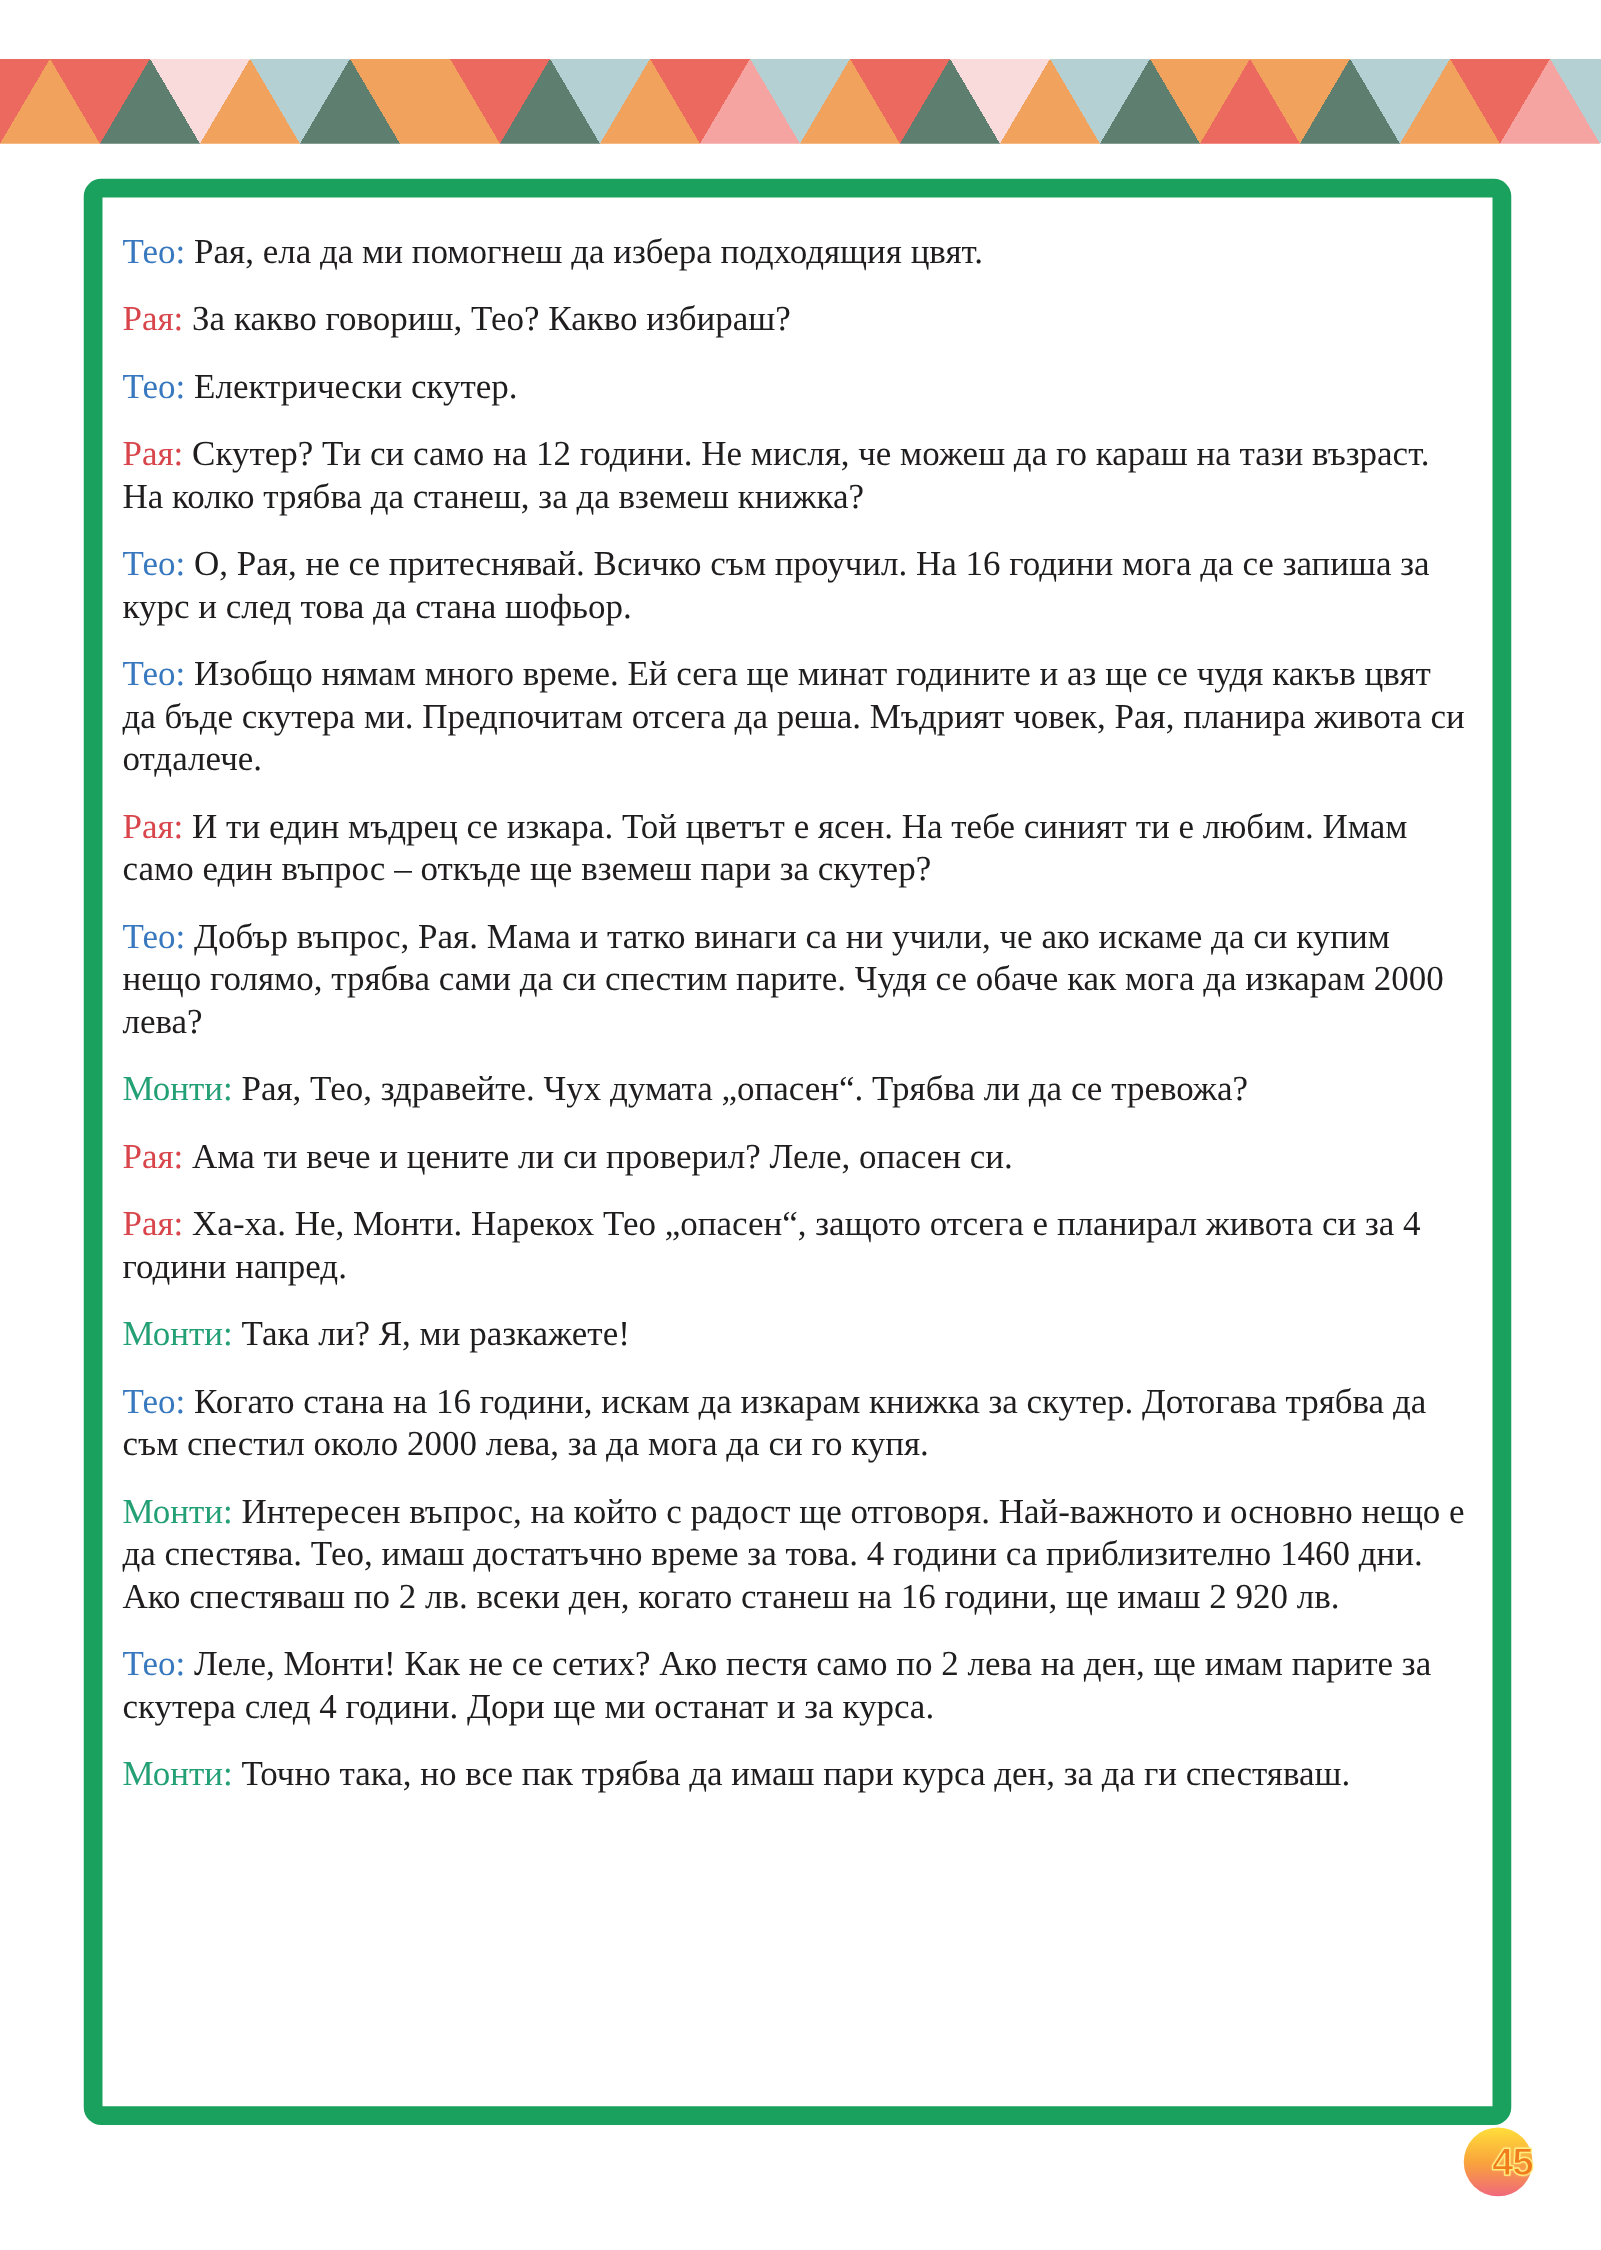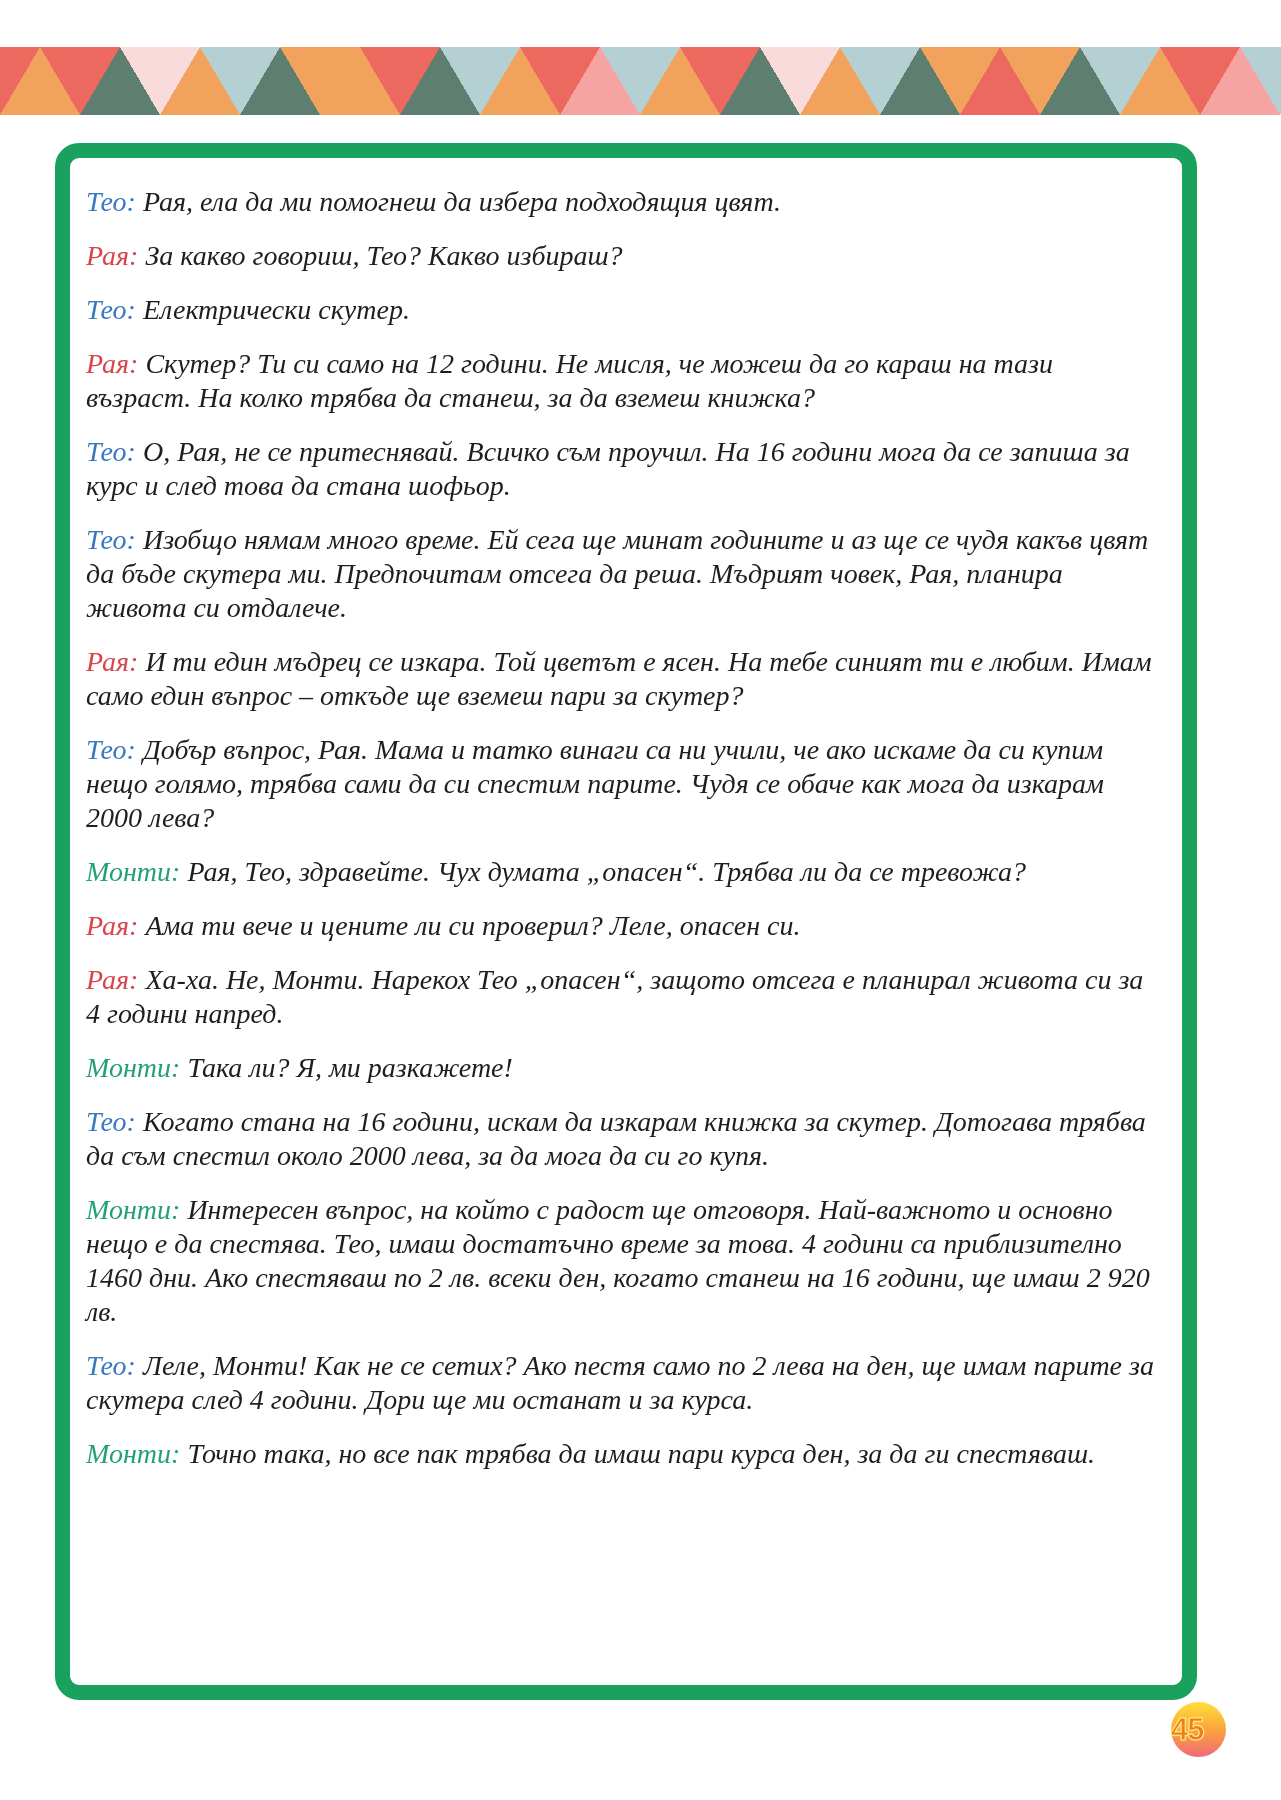--- a/index.html
+++ b/index.html
@@ -18,52 +18,51 @@
     left: 0;
     top: 47px;
     width: 1281px;
     height: 68px;
   }
   .banner svg { display: block; }
 
   
   .panel {
     position: absolute;
-    left: 55px;
+    left: 67px;
     top: 143px;
     width: 1142px;
     height: 1557px;
     box-sizing: border-box;
     border: 15px solid #1aa15e;
-    border-radius: 24px;
+    border-radius: 14px;
     background: #ffffff;
     padding: 27px 20px 0 16px;
     overflow: hidden;
-    font-style: italic;
   }
   .panel p.line {
     margin: 0 0 20px 0;
     font-size: 28px;
     line-height: 34px;
     color: #1f1d1e;
   }
   .speaker { white-space: nowrap; }
 
   
   .page-badge {
     position: absolute;
     left: 1171px;
     top: 1702px;
     width: 55px;
     height: 55px;
     border-radius: 50%;
     background: linear-gradient(180deg, #ffdf3a 0%, #f9a23c 52%, #f0687c 100%);
     display: flex;
     align-items: center;
-    justify-content: flex-start;
+    justify-content: flex-end;
   }
   .page-badge span {
     font-family: "Liberation Sans", "DejaVu Sans", sans-serif;
     font-weight: bold;
     font-size: 31px;
     color: #f07c1e;
     -webkit-text-stroke: 1px #ffee7a;
     text-shadow: 0 0 2px #fff3a6, 0 0 1px #ffffff;
     letter-spacing: -1px;
   }

